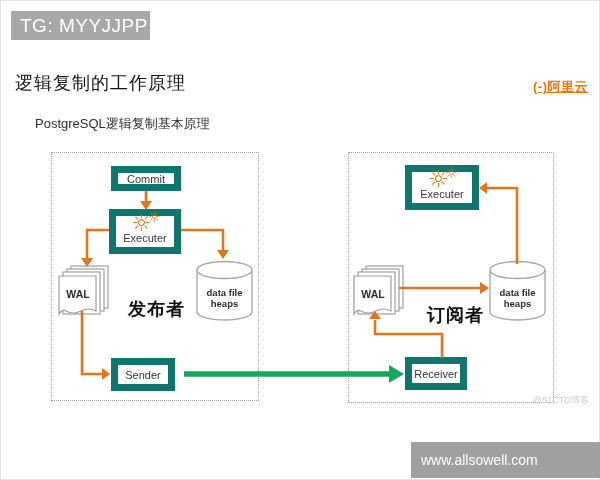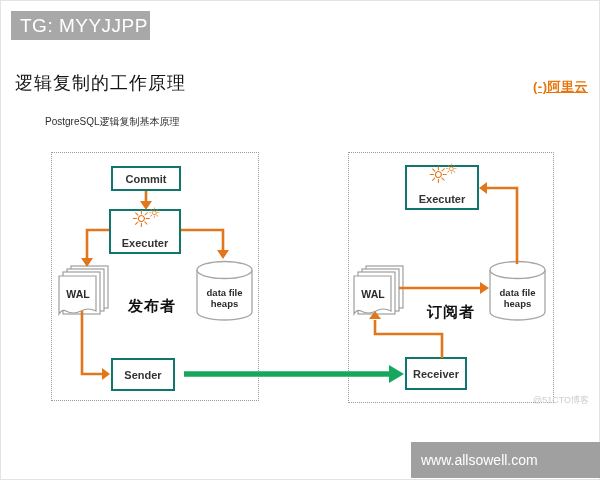--- a/index.html
+++ b/index.html
@@ -24,39 +24,39 @@
   }
   .title{
     position:absolute;left:14px;top:70px;font-size:18px;font-weight:400;
     color:#141414;letter-spacing:1px;
   }
   .logo{
     position:absolute;right:11px;top:77px;font-size:13px;font-weight:800;
     color:#e8750c;letter-spacing:.5px;text-decoration:underline;
   }
   .subtitle{
-    position:absolute;left:24px;top:114px;font-size:10px;color:#2e2e2e;padding-left:20px;
+    position:absolute;left:14px;top:114px;font-size:13px;color:#2e2e2e;padding-left:20px;
   }
   
   .panel{
     position:absolute;border:1px dotted #9b9b9b;box-sizing:border-box;background:#fff;
   }
   .panel-left{left:50px;top:151px;width:208px;height:249px;}
   .panel-right{left:347px;top:151px;width:206px;height:251px;}
   
   .connectors{position:absolute;left:0;top:0;width:600px;height:480px;z-index:3;pointer-events:none;}
   .connectors polyline{fill:none;stroke:#e2761c;stroke-width:2.6px;}
   .connectors polygon{fill:#e2761c;stroke:none;}
   .connectors .green-line{stroke:#16a75c;stroke-width:5.5px;}
   .connectors .green-head{fill:#16a75c;}
   
   .node{
-    position:absolute;background:#fff;border:2px solid #0f766e;box-sizing:border-box;
+    position:absolute;background:#fff;border:7px solid #0f766e;box-sizing:border-box;
     display:flex;align-items:center;justify-content:center;
-    font-size:11px;font-weight:bold;color:#333;z-index:2;
+    font-size:11px;font-weight:normal;color:#333;z-index:2;
   }
   .commit{left:110px;top:165px;width:70px;height:25px;}
   .sender{left:110px;top:357px;width:64px;height:33px;}
   .receiver{left:404px;top:356px;width:62px;height:33px;}
   .executer{flex-direction:column;justify-content:flex-end;padding-bottom:3px;}
   .exec-left{left:108px;top:208px;width:72px;height:45px;}
   .exec-right{left:404px;top:164px;width:74px;height:45px;}
   .gears{position:relative;width:40px;height:26px;color:#e2761c;}
   .gear-big{position:absolute;left:6px;top:-6px;font-size:23px;font-family:"DejaVu Sans",sans-serif;}
   .gear-small{position:absolute;left:23px;top:-7px;font-size:14px;font-family:"DejaVu Sans",sans-serif;}
@@ -66,21 +66,21 @@
   .wal-left{left:57px;top:264px;}
   .wal-right{left:352px;top:264px;}
   .cyl-left{left:195px;top:259px;}
   .cyl-right{left:488px;top:259px;}
   .wal rect,.wal path{fill:#ffffff;stroke:#9e9e9e;stroke-width:1.2px;}
   .wal text{font-size:10.5px;font-weight:bold;fill:#2b2b2b;text-anchor:middle;
     font-family:"Liberation Sans","DejaVu Sans",sans-serif;}
   .cyl path,.cyl ellipse{fill:#ffffff;stroke:#a5a5a5;stroke-width:1.3px;}
   .cyl text{font-size:9.5px;font-weight:bold;fill:#2b2b2b;text-anchor:middle;
     font-family:"Liberation Sans","DejaVu Sans",sans-serif;}
-  .role{position:absolute;font-size:15px;font-weight:800;color:#111;z-index:2;letter-spacing:1px;}
+  .role{position:absolute;font-size:18px;font-weight:800;color:#111;z-index:2;letter-spacing:1px;}
   .role-left{left:127px;top:296px;}
   .role-right{left:426px;top:302px;}
   .watermark{
     position:absolute;left:430px;top:393px;width:158px;text-align:right;
     font-size:9px;color:#cccccc;z-index:1;
   }
 </style>
 </head>
 <body>
 

